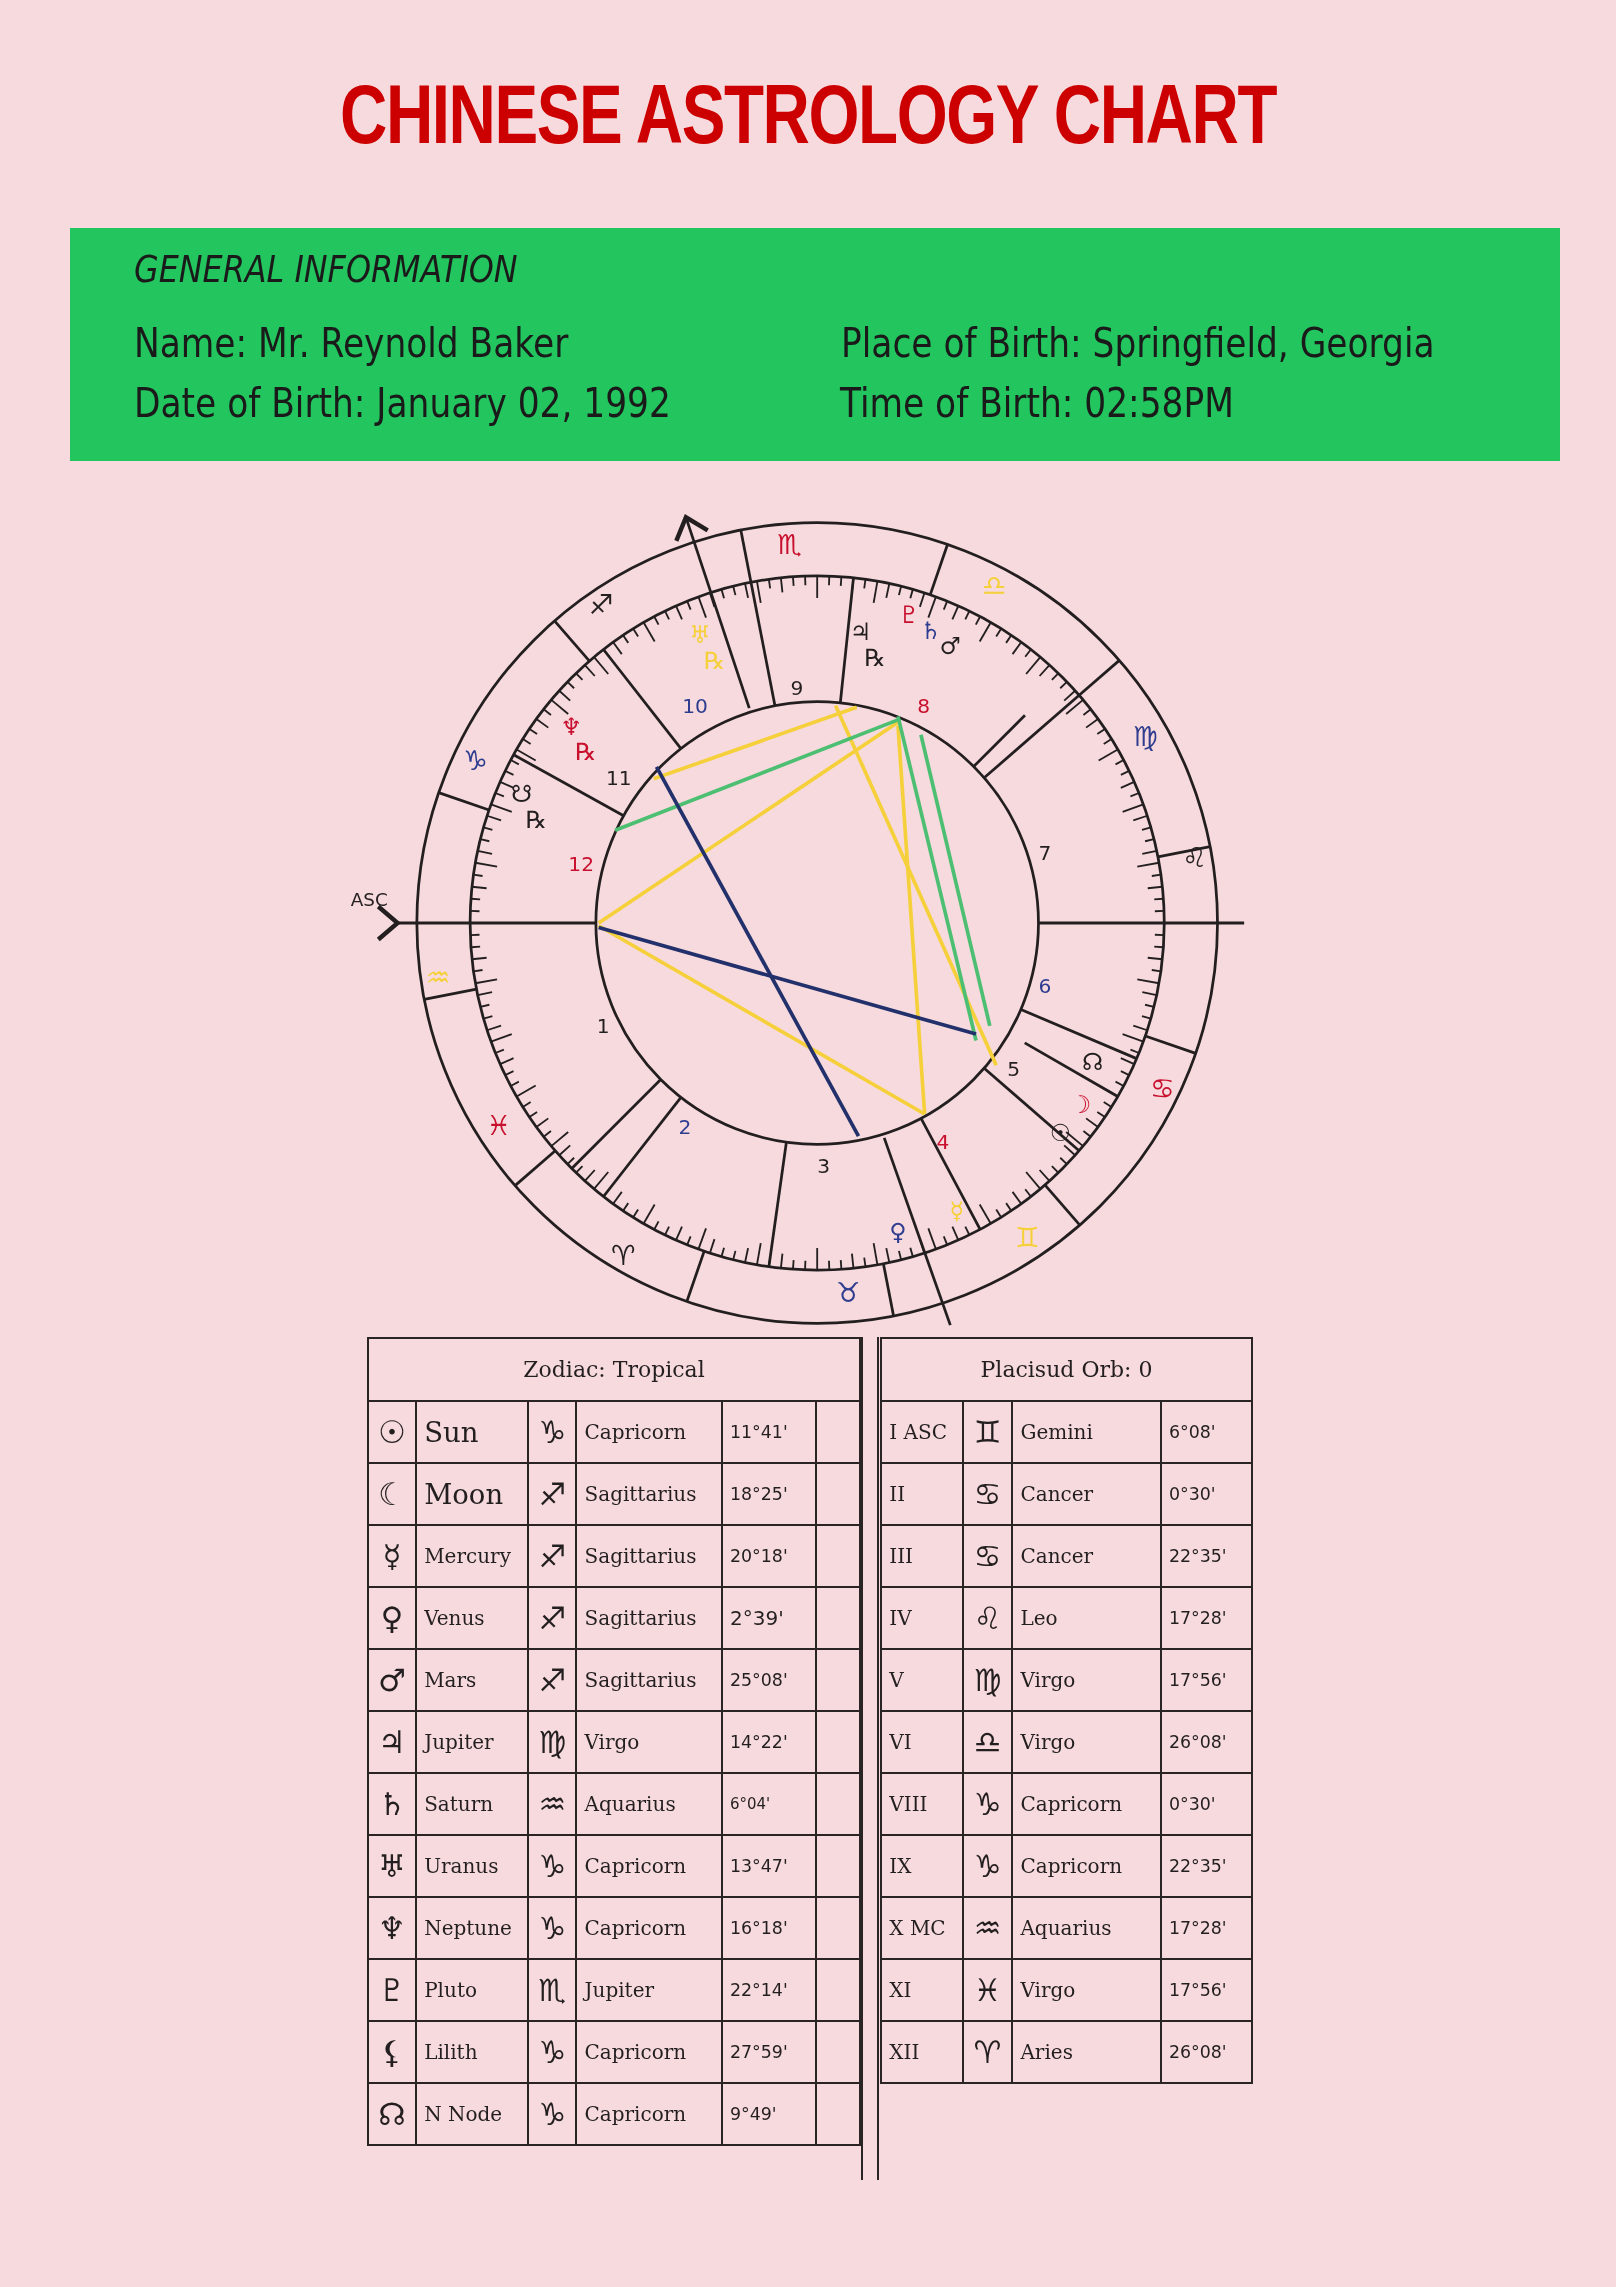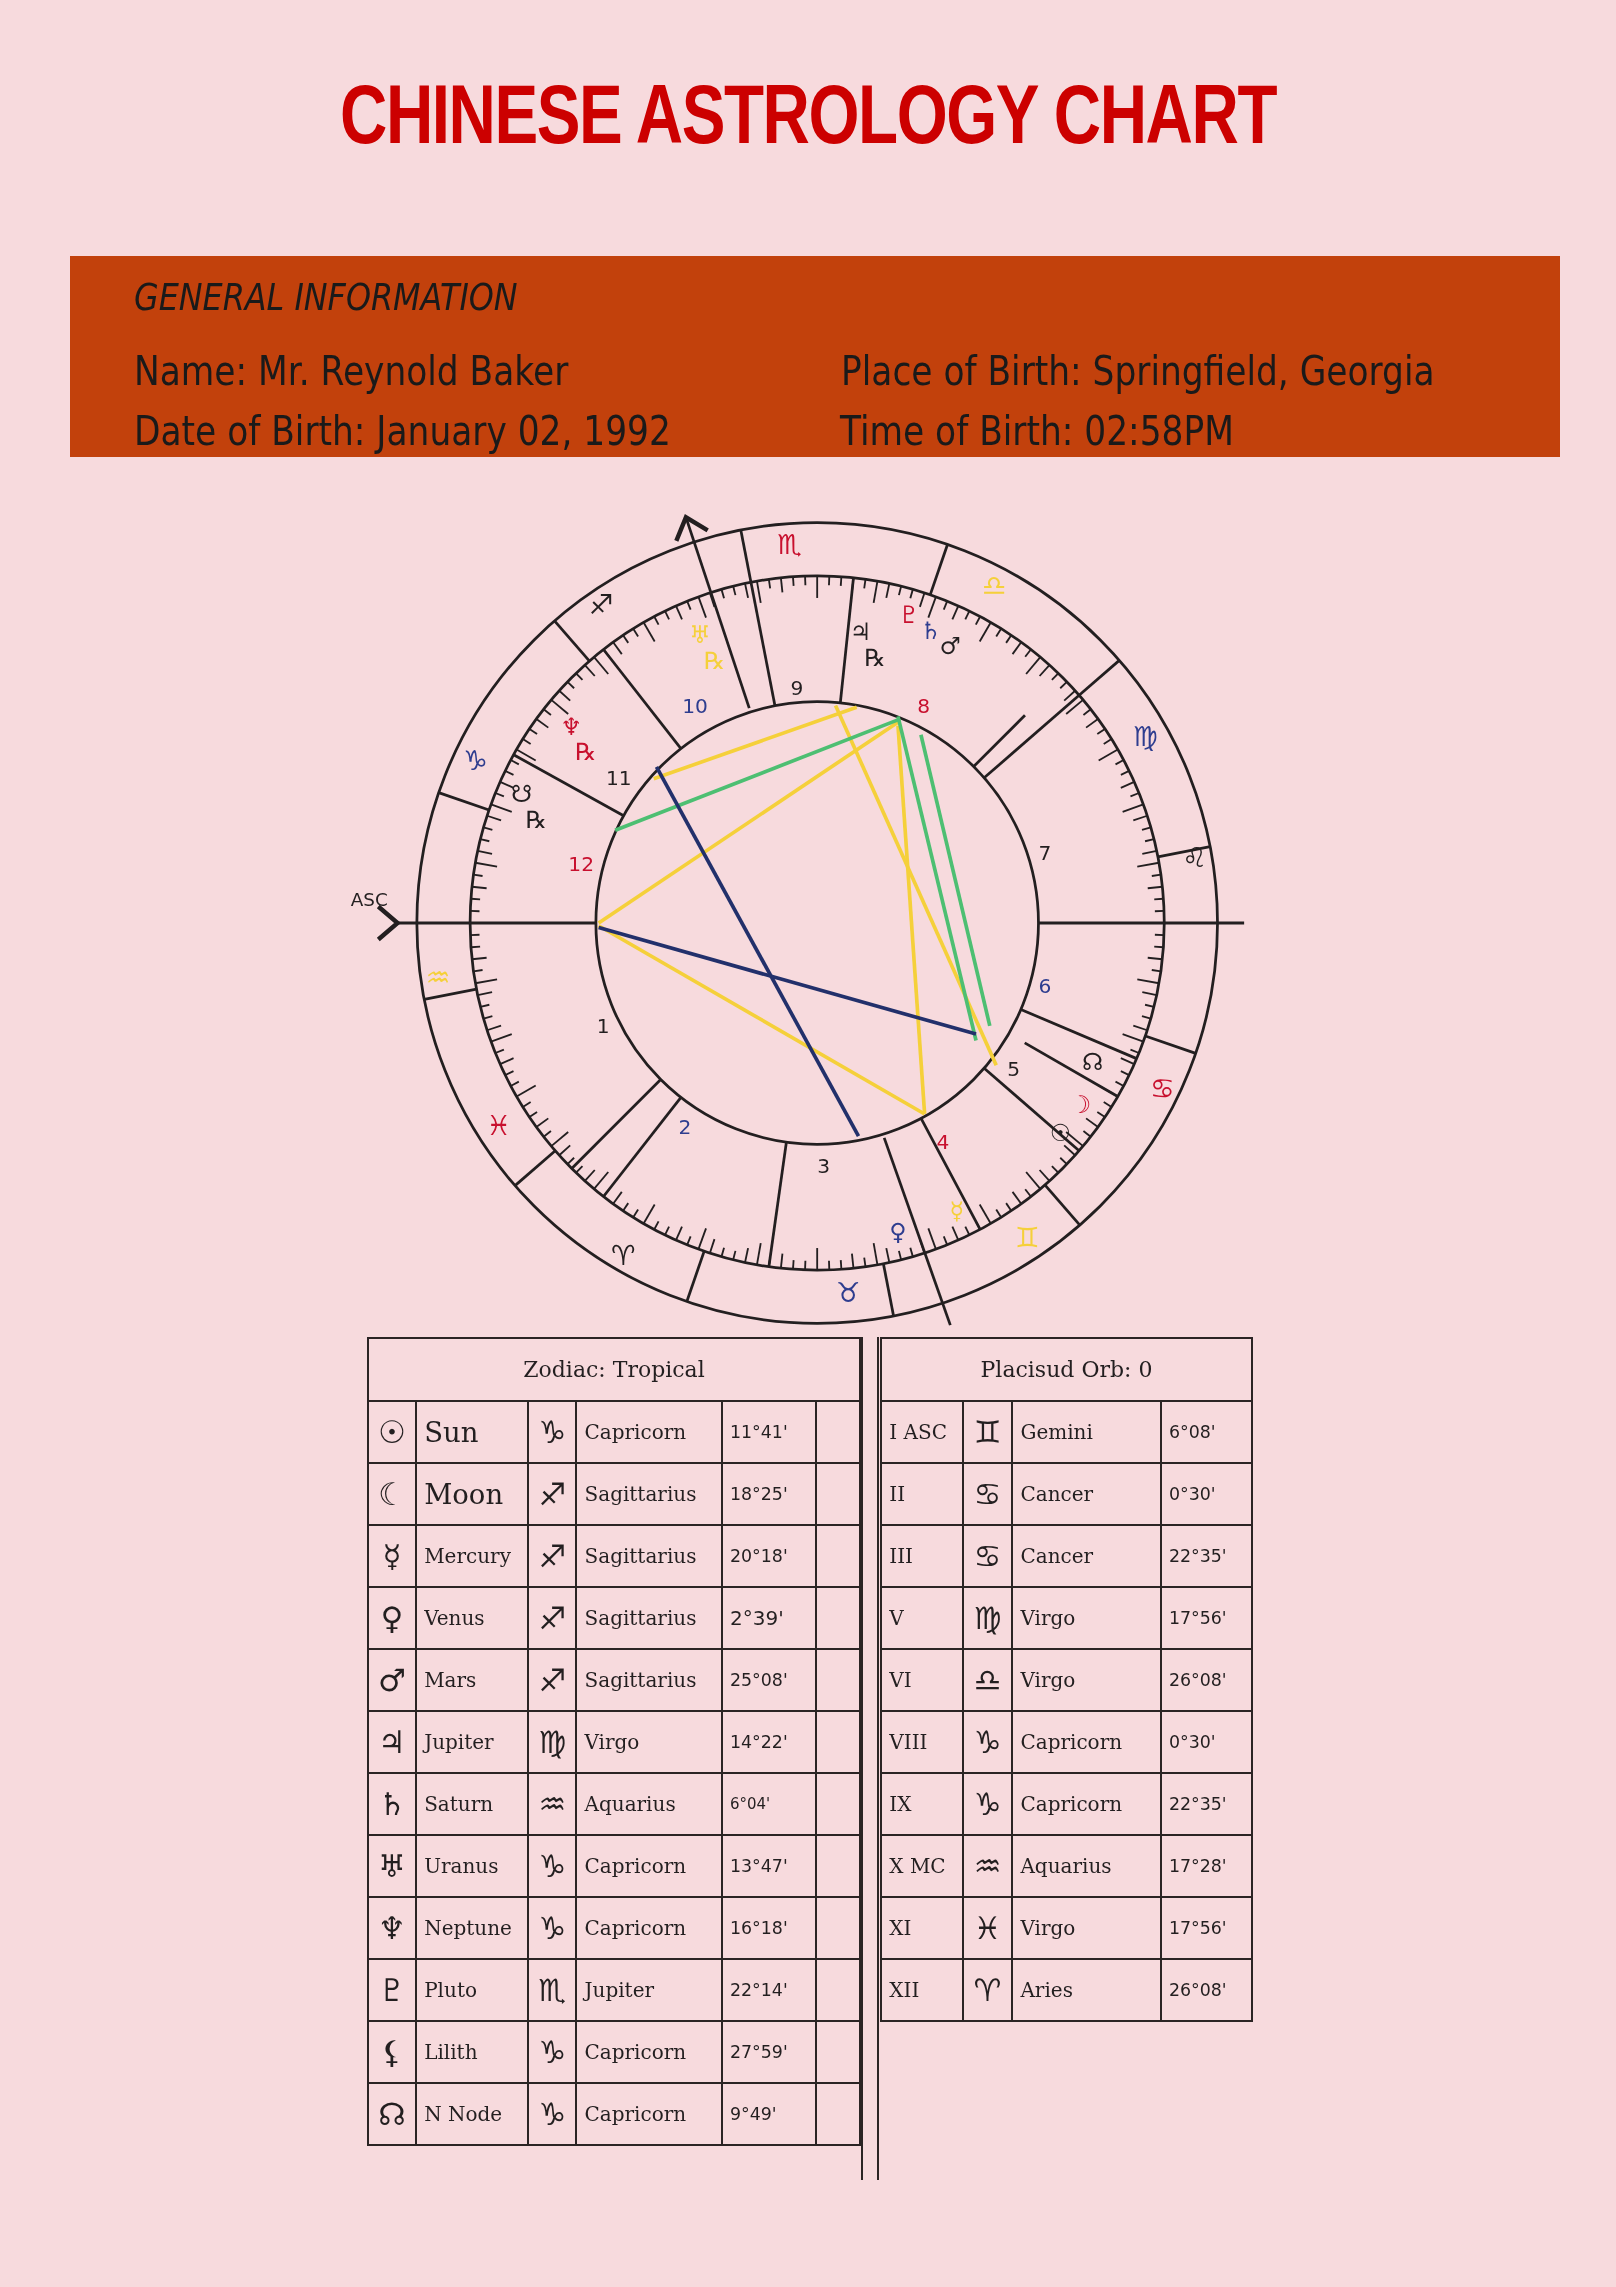--- a/index.html
+++ b/index.html
@@ -16,23 +16,23 @@
     text-align: center;
     font-family: "Liberation Sans", sans-serif;
     font-weight: bold;
     font-size: 84px;
     color: #cc0000;
     letter-spacing: -1.8px;
     transform: scaleX(0.78);
     transform-origin: 808px 0;
   }
   .info-box {
-    position: absolute; left: 70px; top: 256px;
-    width: 1490px; height: 201px;
-    background: #c2410c;
+    position: absolute; left: 70px; top: 228px;
+    width: 1490px; height: 233px;
+    background: #22c55e;
   }
   .info-head {
     position: absolute; left: 64px; top: 20px;
     font-family: "DejaVu Sans", sans-serif;
     font-style: italic;
     font-size: 37px;
     color: #1a1a1a;
     transform: scaleX(0.86); transform-origin: 0 0;
   }
   .info-line {
@@ -492,20 +492,26 @@
         <td style="width:129px">Cancer</td>
         <td style="width:73px; font-family:'DejaVu Sans',sans-serif; font-size:17.4px">0°30'</td>
       </tr>
       <tr>
         <td style="width:64px">III</td>
         <td class="sym" style="width:46px">♋</td>
         <td style="width:129px">Cancer</td>
         <td style="width:73px; font-family:'DejaVu Sans',sans-serif; font-size:17.4px">22°35'</td>
       </tr>
       <tr>
+        <td style="width:64px">IV</td>
+        <td class="sym" style="width:46px">♌</td>
+        <td style="width:129px">Leo</td>
+        <td style="width:73px; font-family:'DejaVu Sans',sans-serif; font-size:17.4px">17°28'</td>
+      </tr>
+      <tr>
         <td style="width:64px">V</td>
         <td class="sym" style="width:46px">♍</td>
         <td style="width:129px">Virgo</td>
         <td style="width:73px; font-family:'DejaVu Sans',sans-serif; font-size:17.4px">17°56'</td>
       </tr>
       <tr>
         <td style="width:64px">VI</td>
         <td class="sym" style="width:46px">♎</td>
         <td style="width:129px">Virgo</td>
         <td style="width:73px; font-family:'DejaVu Sans',sans-serif; font-size:17.4px">26°08'</td>

